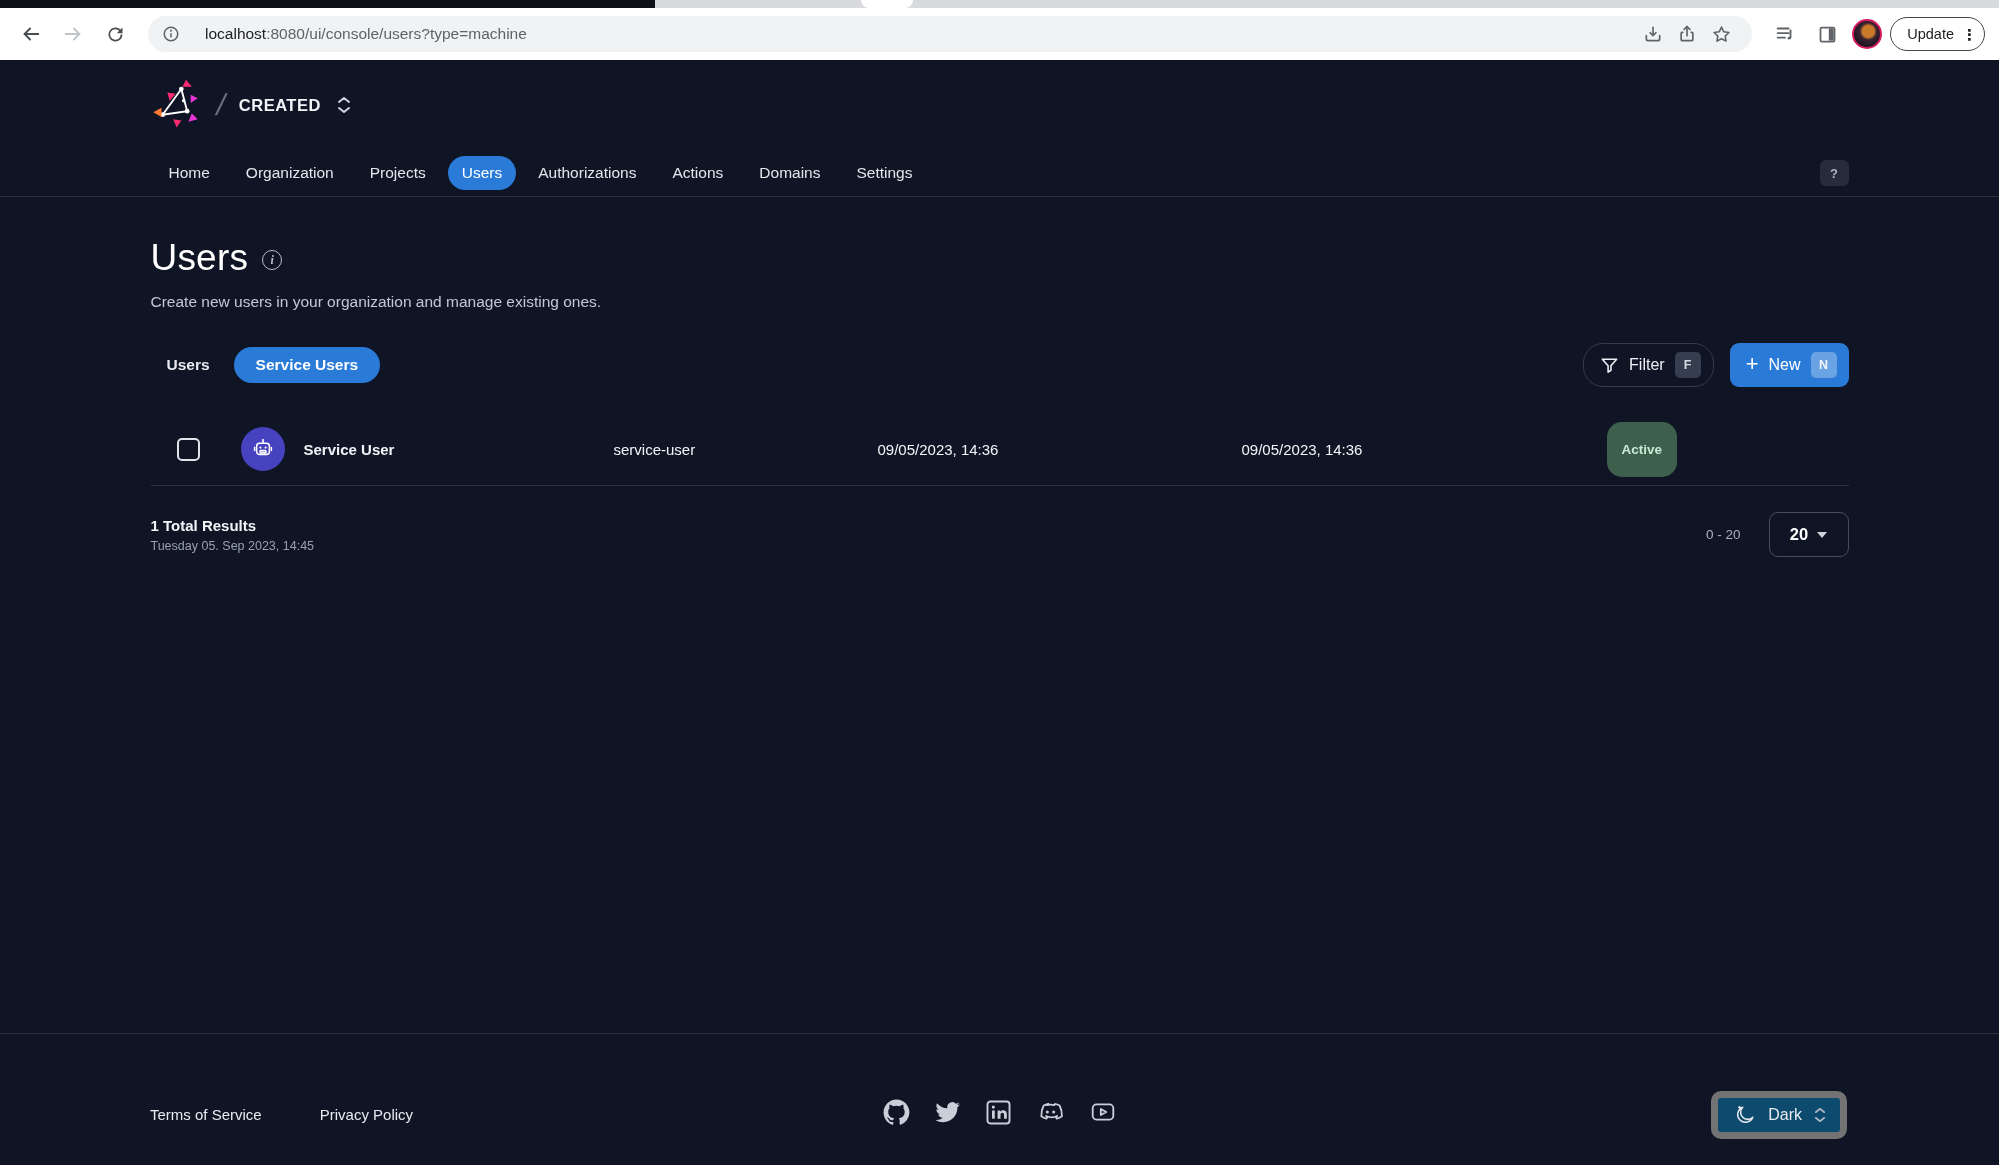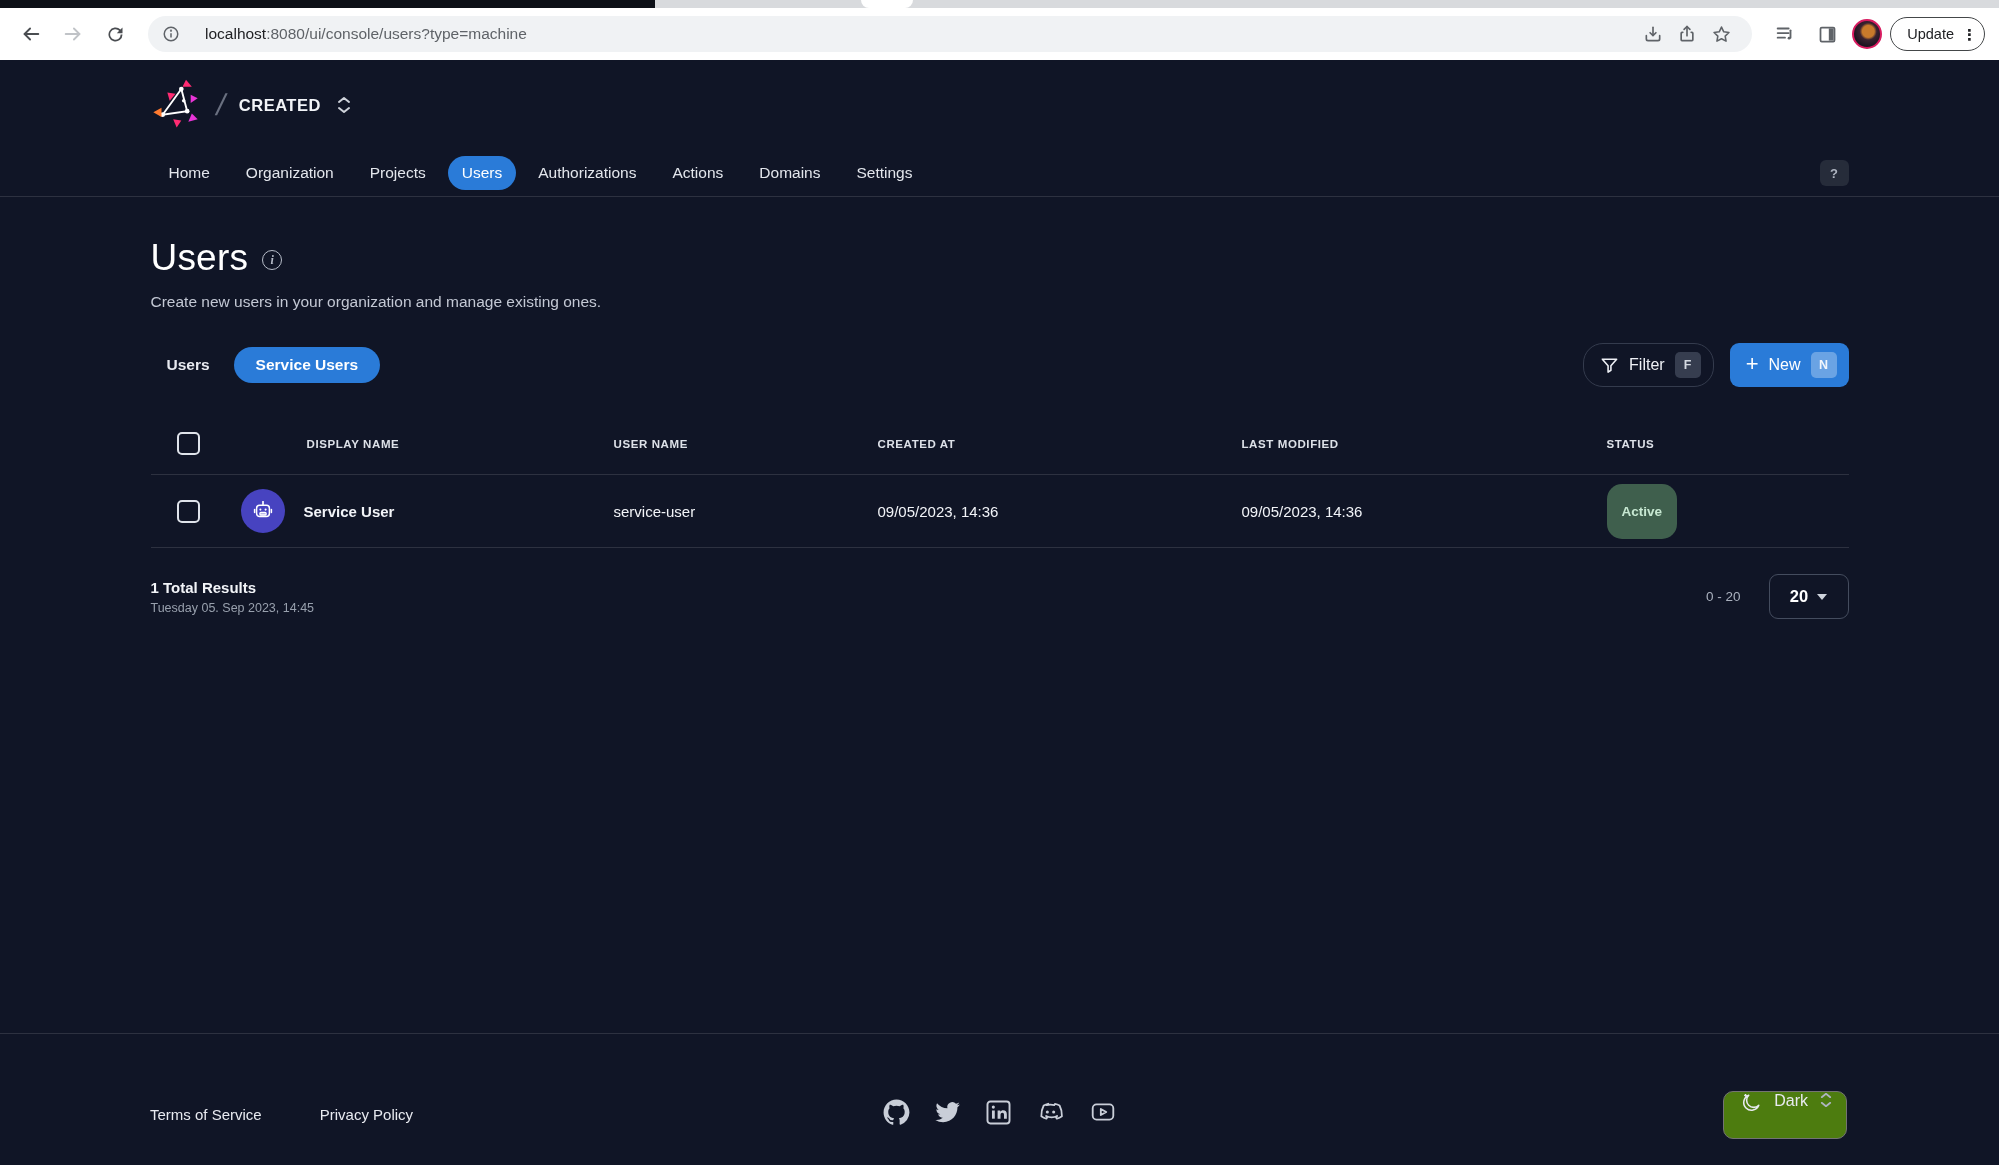--- a/index.html
+++ b/index.html
@@ -94,22 +94,22 @@
   .pg-select{ height:45px; min-width:80px; border:1px solid #444c5e; border-radius:9px; display:flex; align-items:center;
     justify-content:center; gap:9px; padding:0 14px; cursor:pointer; }
   .pg-select .val{ font-size:16.5px; font-weight:700; color:#fff; }
   .caret-down{ width:0; height:0; border-left:5px solid transparent; border-right:5px solid transparent; border-top:6px solid #cfd4dd; }
 
   footer{ border-top:1px solid var(--divider); height:132px; position:relative; display:flex; align-items:center; padding:30px 152px 0 150px; }
   .foot-link{ font-size:15px; color:#e8eaf0; cursor:pointer; }
   .foot-link + .foot-link{ margin-left:58px; }
   .socials{ position:absolute; left:50%; transform:translateX(-50%); top:50%; margin-top:-1px; display:flex; align-items:center; gap:24px; }
   .soc{ color:#c9ced8; display:flex; cursor:pointer; }
-  .theme-select{ margin-left:auto; height:48px; border:1px solid #737373; background:#4d7c0f; border-radius:10px;
-    display:flex; align-items:flex-start; gap:12px; padding:0 14px 0 16px; cursor:pointer; }
+  .theme-select{ margin-left:auto; height:48px; border:7px solid #737373; background:#0c4a6e; border-radius:10px;
+    display:flex; align-items:center; gap:12px; padding:0 14px 0 16px; cursor:pointer; }
   .theme-select .lbl{ font-size:16px; color:#e8eaf0; }
   .updown{ display:flex; flex-direction:column; gap:2px; }
 </style>
 </head>
 <body>
 
 <div class="screen">
 
   <div class="tabstrip">
     <div class="dark-seg"></div>
@@ -249,28 +249,20 @@
             <span class="kbd dark">F</span>
           </button>
           <button class="btn-new">
             <span class="plus">+</span>
             <span>New</span>
             <span class="kbd light">N</span>
           </button>
         </div>
 
         <div class="table">
-          <div class="thead">
-            <span class="checkbox"></span>
-            <span class="th first">DISPLAY NAME</span>
-            <span class="th">USER NAME</span>
-            <span class="th">CREATED AT</span>
-            <span class="th">LAST MODIFIED</span>
-            <span class="th">STATUS</span>
-          </div>
           <div class="trow">
             <span class="checkbox"></span>
             <span class="name-cell">
               <span class="robot-avatar">
                 <svg width="24" height="24" viewBox="0 0 24 24" fill="none" stroke="#ffffff" stroke-width="1.5" stroke-linecap="round">
                   <circle cx="12" cy="3" r="1.1" fill="#ffffff" stroke="none"></circle>
                   <line x1="12" y1="4.2" x2="12" y2="6.3"></line>
                   <rect x="5.6" y="6.3" width="12.8" height="11.2" rx="3"></rect>
                   <line x1="3.6" y1="10.5" x2="3.6" y2="13.5"></line>
                   <line x1="20.4" y1="10.5" x2="20.4" y2="13.5"></line>

